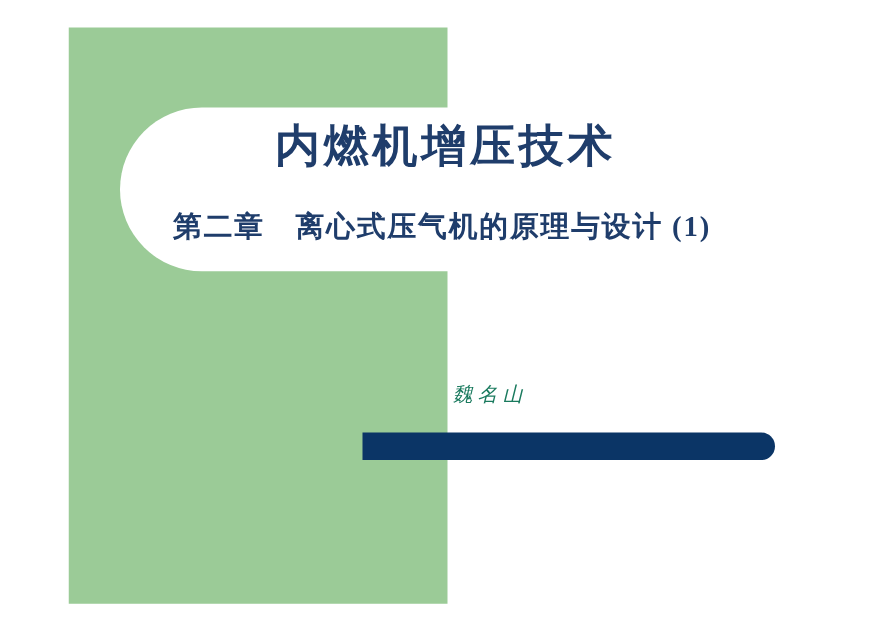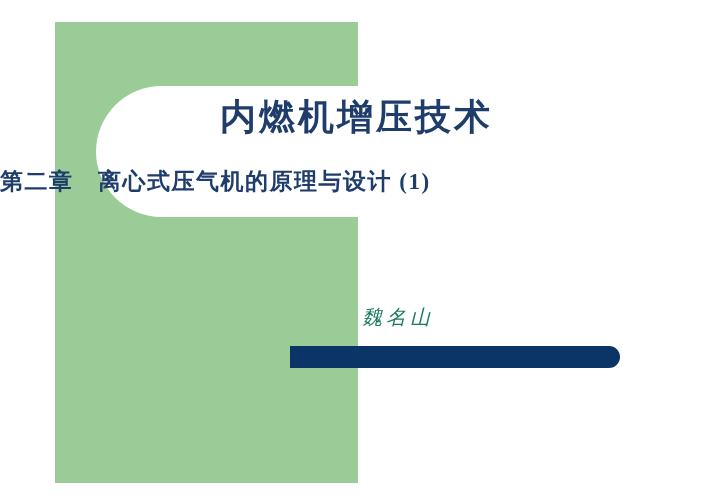--- a/index.html
+++ b/index.html
@@ -75,37 +75,37 @@
     letter-spacing: 3px;
     line-height: 38px;
     white-space: nowrap;
   }
 
   #subtitle {
     position: absolute;
     left: 0;
     top: 166px;
     width: 569px;
-    text-align: left;
+    text-align: right;
     color: #1f3d6b;
     font-family: "Liberation Serif", "DejaVu Serif", serif;
     font-size: 23px;
     font-weight: bold;
     letter-spacing: 1.5px;
     line-height: 32px;
     white-space: nowrap;
   }
 
   #author-name {
     position: absolute;
     left: 362px;
     top: 303px;
     color: #1a7a5e;
     font-family: Liberation Serif, serif;
-    font-size: 20px;
+    font-size: 16px;
     font-style: italic;
     letter-spacing: 4px;
     line-height: 28px;
     white-space: nowrap;
   }
 </style>
 </head>
 <body>
 
 <div id="slide">

